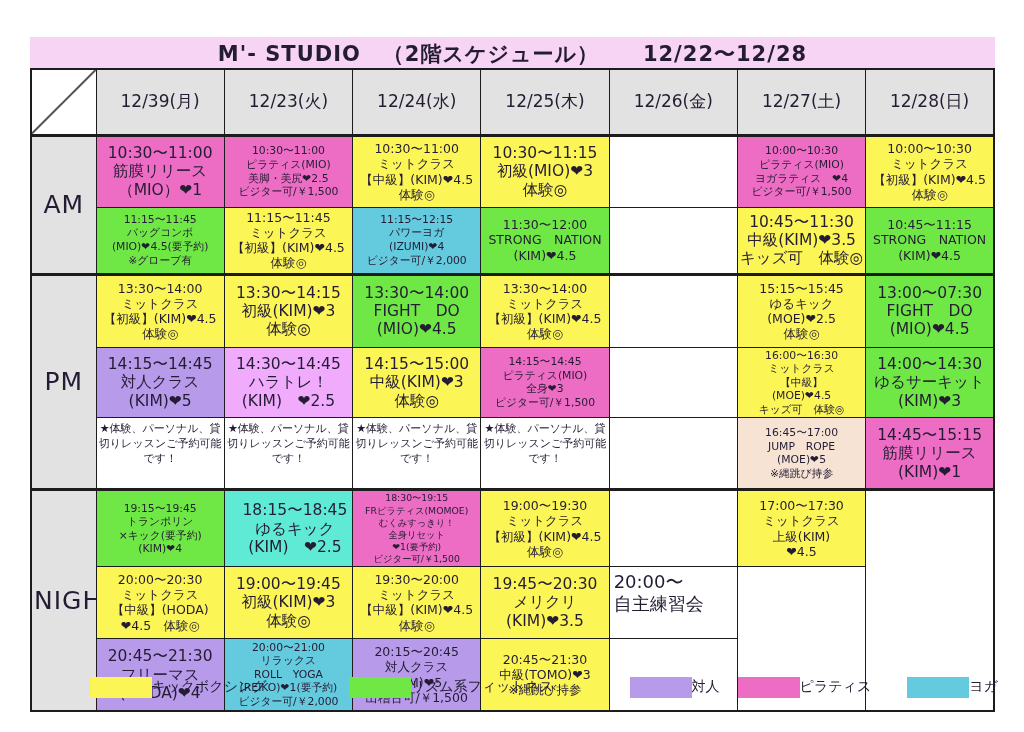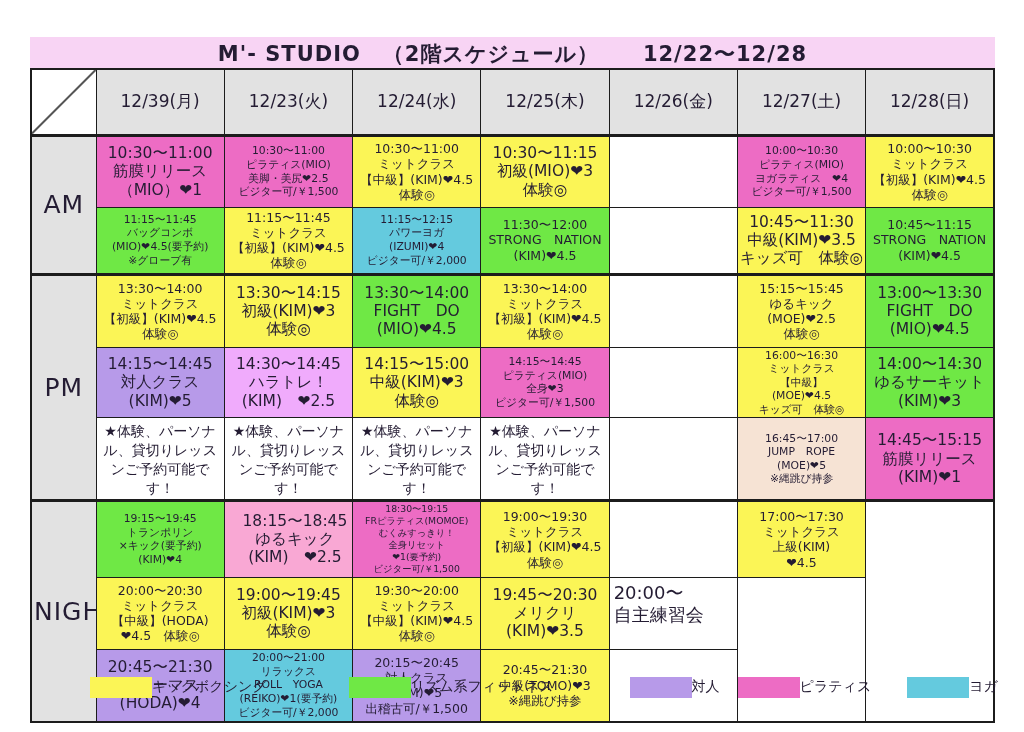--- a/index.html
+++ b/index.html
@@ -17,21 +17,21 @@
   tr.thick td, tr.thick th{border-top-width:3px;}
   .dayhdr{background:#e2e2e2;font-size:17px;height:26px;}
   .rowlbl{background:#e2e2e2;font-size:25px;letter-spacing:1px;}
   .corner{background:#ffffff;padding:0;}
   .corner svg{display:block;width:100%;height:100%;}
   .c{white-space:pre-line;}
   .lg{font-size:15.5px;line-height:1.18;}
   .md{font-size:12.5px;line-height:1.22;}
   .sm{font-size:10.8px;line-height:1.26;}
   .xs{font-size:9.3px;line-height:1.3;}
-  .note{font-size:14px;line-height:1.35;background:#ffffff;vertical-align:top;padding-top:4px;text-align:center;}
+  .note{font-size:11px;line-height:1.35;background:#ffffff;vertical-align:top;padding-top:4px;text-align:center;}
   .empty{background:#ffffff;}
   .leftcell{text-align:left;vertical-align:top;padding:4px 2px 0 4px;font-size:18px;line-height:1.25;}
   .legend{position:absolute;left:30px;top:672px;width:965px;height:30px;
     display:flex;align-items:center;}
   .legend-item{display:flex;align-items:center;}
   .swatch{width:62px;height:21px;display:inline-block;}
   .legend-label{font-size:14px;margin-right:10px;white-space:nowrap;}
   .li1{margin-left:60px;} .li2{margin-left:72px;} .li3{margin-left:66px;}
   .li4{margin-left:8px;} .li5{margin-left:26px;}
 </style>
@@ -138,21 +138,21 @@
 (MIO)❤4.5</td>
       <td class="c md" style="background-color: rgb(251, 245, 86);">13:30〜14:00
 ミットクラス
 【初級】(KIM)❤4.5
 体験◎</td>
       <td class="empty"></td>
       <td class="c md" style="background-color: rgb(251, 245, 86);">15:15〜15:45
 ゆるキック
 (MOE)❤2.5
 体験◎</td>
-      <td class="c lg" style="background-color: rgb(111, 232, 69);">13:00〜13:30
+      <td class="c lg" style="background-color: rgb(111, 232, 69);">13:00〜07:30
 FIGHT　DO
 (MIO)❤4.5</td>
     </tr>
 
     <tr style="height:70px;">
       <td class="c lg" style="background-color: rgb(183, 154, 233);">14:15〜14:45
 対人クラス
 (KIM)❤5</td>
       <td class="c lg" style="background-color: #f0abfc;">14:30〜14:45
 ハラトレ！
@@ -189,21 +189,21 @@
 筋膜リリース
 (KIM)❤1</td>
     </tr>
 
     <tr class="thick" style="height:73px;">
       <th class="rowlbl" rowspan="3">NIGHT</th>
       <td class="c sm" style="background-color: rgb(111, 232, 69);">19:15〜19:45
 トランポリン
 ×キック(要予約)
 (KIM)❤4</td>
-      <td class="c lg" style="background-color: #f9a8d4; padding-left: 15px;">18:15〜18:45
+      <td class="c lg" style="background-color: #5eead4; padding-left: 15px;">18:15〜18:45
 ゆるキック
 (KIM)　❤2.5</td>
       <td class="c xs" style="background-color: rgb(237, 108, 196);">18:30〜19:15
 FRピラティス(MOMOE)
 むくみすっきり！
 全身リセット
 ❤1(要予約)
 ビジター可/￥1,500</td>
       <td class="c md" style="background-color: rgb(251, 245, 86);">19:00〜19:30
 ミットクラス

